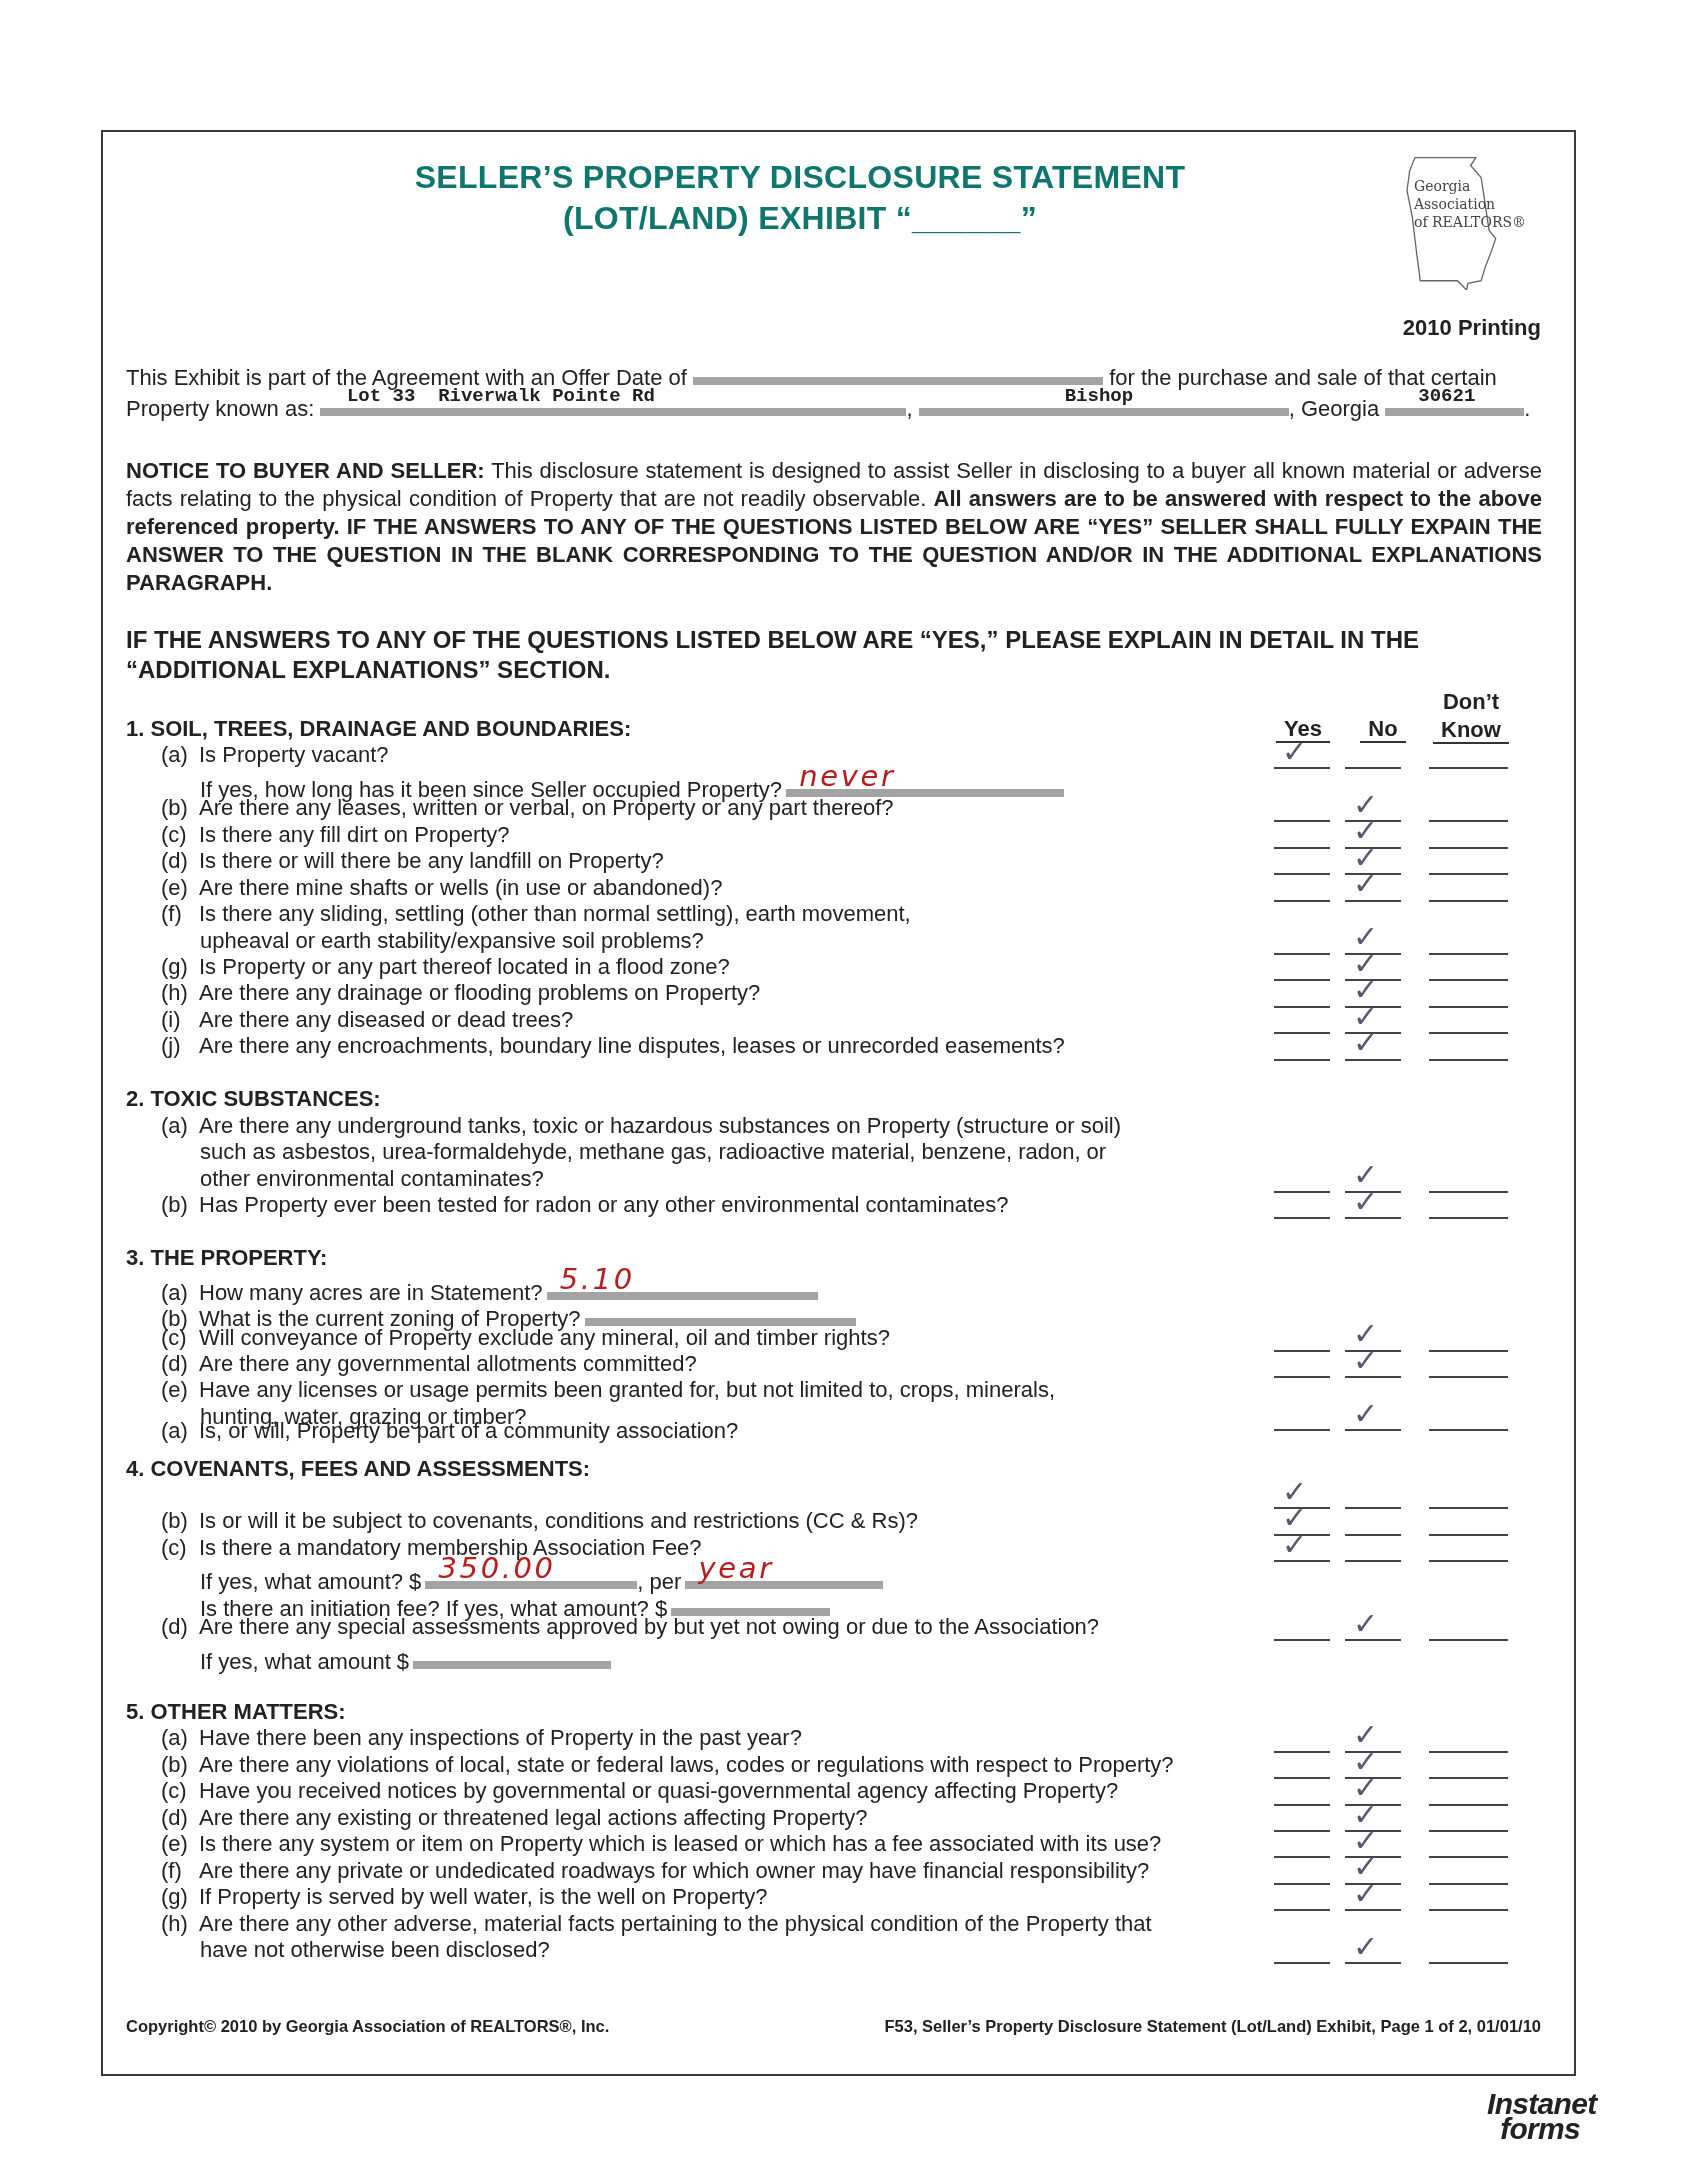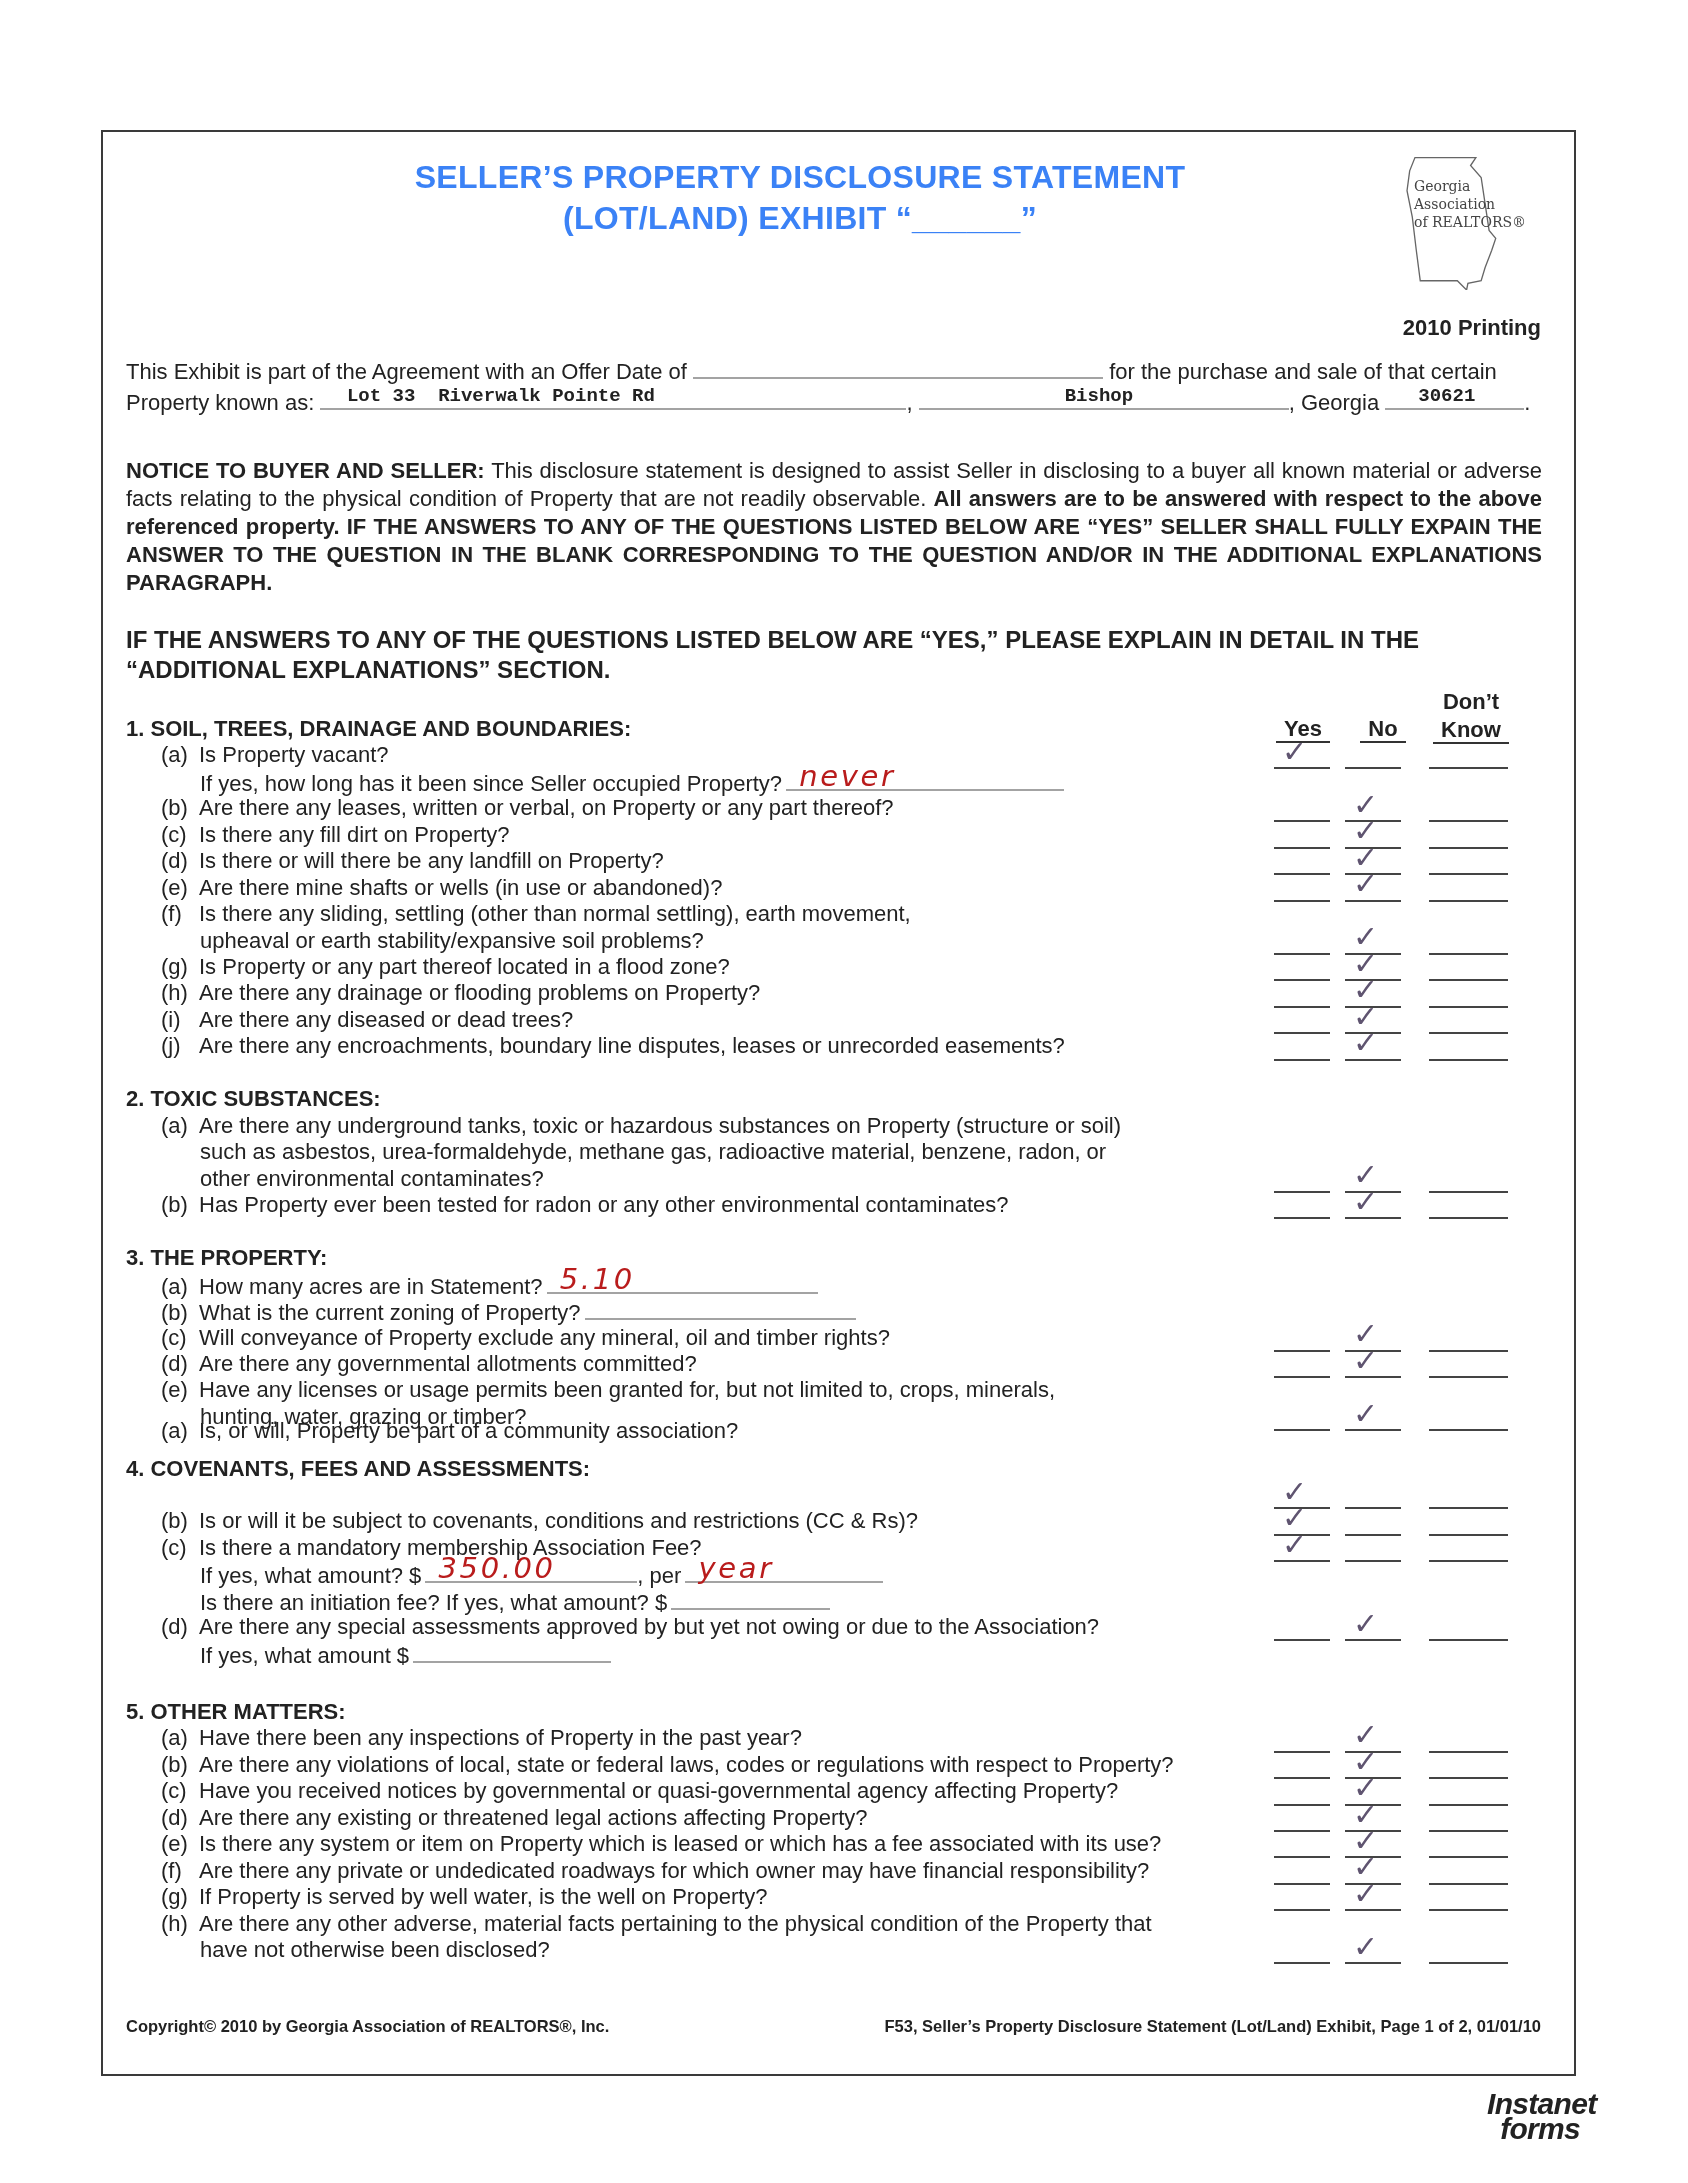--- a/index.html
+++ b/index.html
@@ -1,23 +1,23 @@
 <!DOCTYPE html>
 <html style="font-size:10.6px"><head>
 <meta charset="utf-8">
 <style>
   html,body{margin:0;padding:0;background:#fff;}
   body{width:1688px;height:2183px;position:relative;overflow:hidden;font-family:"Liberation Sans",sans-serif;color:#1e1e1e;}
   .border{position:absolute;left:101px;top:130px;width:1471px;height:1942px;border:2.6px solid #3a3a3a;}
-  .title{position:absolute;left:370px;width:860px;text-align:center;font-weight:bold;font-size:32px;letter-spacing:0.3px;color:#3b82f6;}
+  .title{position:absolute;left:370px;width:860px;text-align:center;font-weight:bold;font-size:32px;letter-spacing:0.3px;color:#0f766e;}
   .logo{position:absolute;left:1403px;top:151px;width:106px;height:139px;}
   .logo-text{position:absolute;left:1414px;top:177px;font-family:"DejaVu Serif",serif;font-size:14px;line-height:18px;color:#444;}
   .printing{position:absolute;right:147px;top:315px;font-weight:bold;font-size:22px;color:#222;}
   .line{position:absolute;left:126px;font-size:22px;white-space:nowrap;color:#222;}
-  .blank{display:inline-block;border-bottom:2px solid #a3a3a3;height:20px;vertical-align:baseline;position:relative;}
+  .blank{display:inline-block;border-bottom:8px solid #a3a3a3;height:20px;vertical-align:baseline;position:relative;}
   .typed{font-family:"Liberation Mono",monospace;font-weight:bold;font-size:19px;position:absolute;bottom:1.3px;white-space:pre;color:#222;}
   .para{position:absolute;left:126px;width:1416px;font-size:22px;line-height:28px;text-align:justify;color:#222;}
   .b{font-weight:bold;}
   .h2{position:absolute;left:126px;width:1422px;font-size:24px;line-height:30px;font-weight:bold;color:#222;}
   .sec{position:absolute;left:126px;font-size:22px;font-weight:bold;color:#222;}
   .q{position:absolute;left:161px;font-size:22px;white-space:nowrap;color:#222;}
   .q .lbl{display:inline-block;width:38px;}
   .qc{position:absolute;left:200px;font-size:22px;white-space:nowrap;color:#222;}
   .colhead{position:absolute;font-weight:bold;font-size:22px;text-align:center;color:#222;}
   .colhead u{text-decoration:none;border-bottom:2px solid #333;padding:0 8px;}

